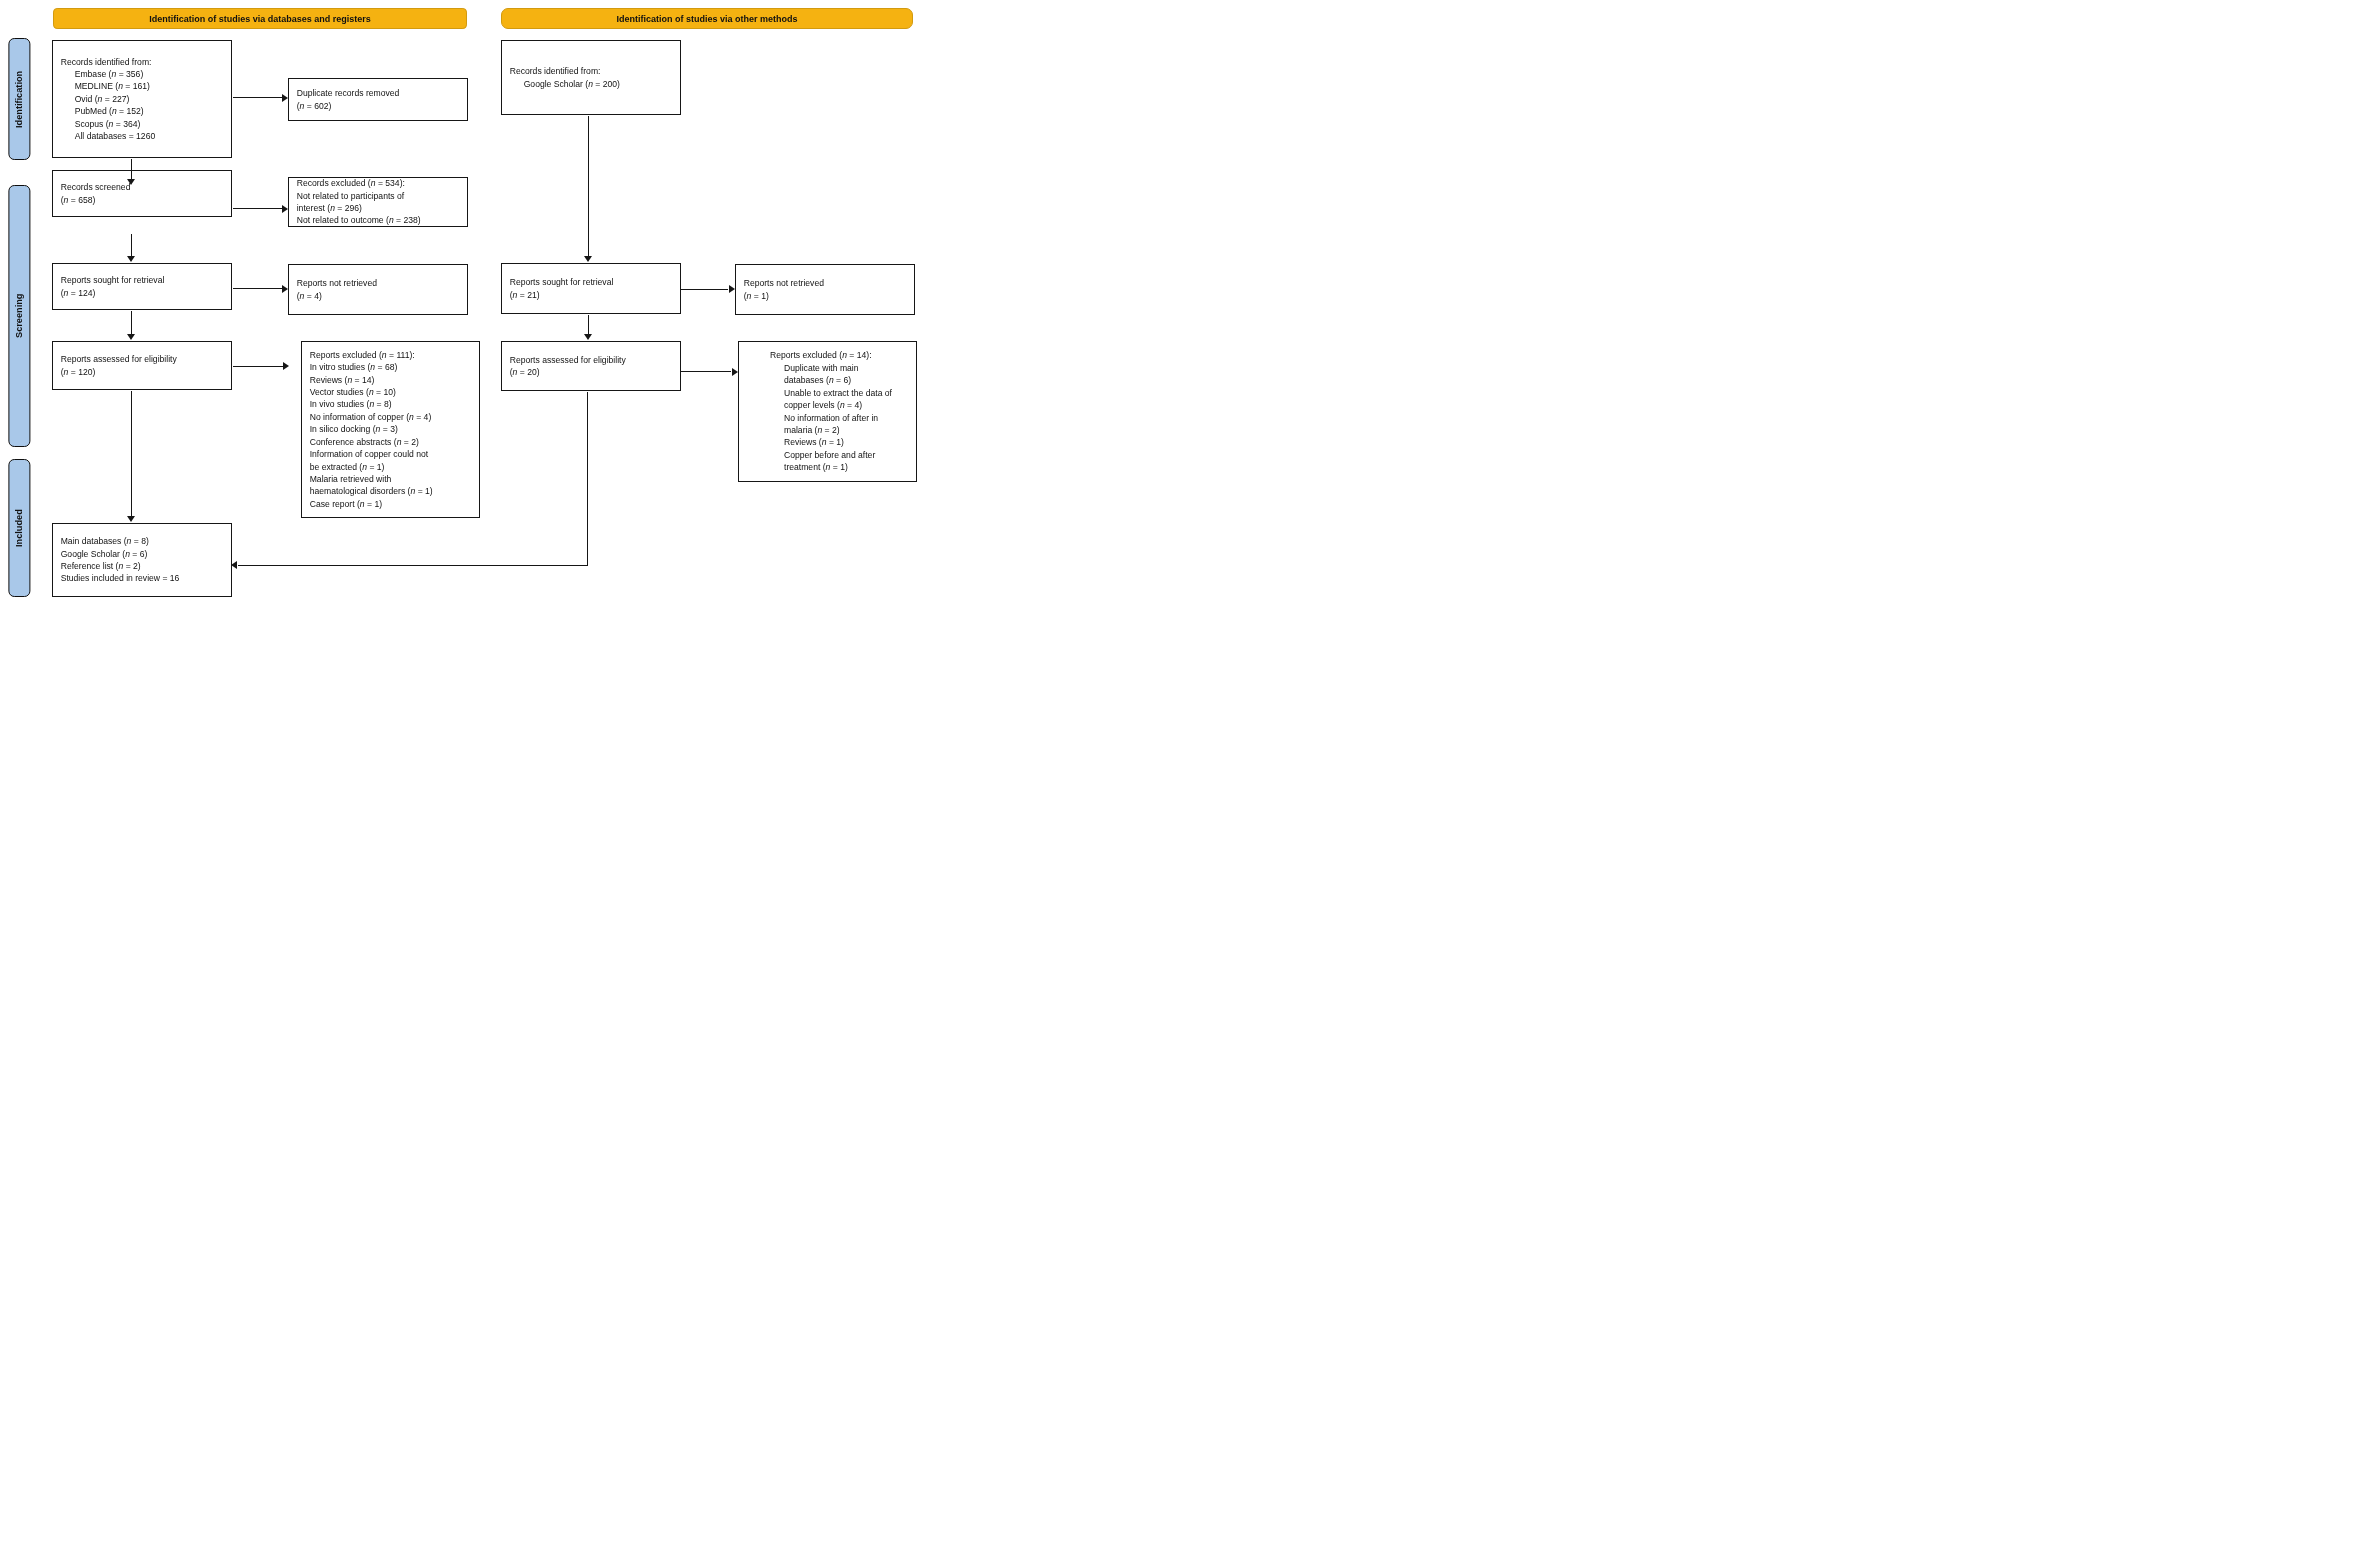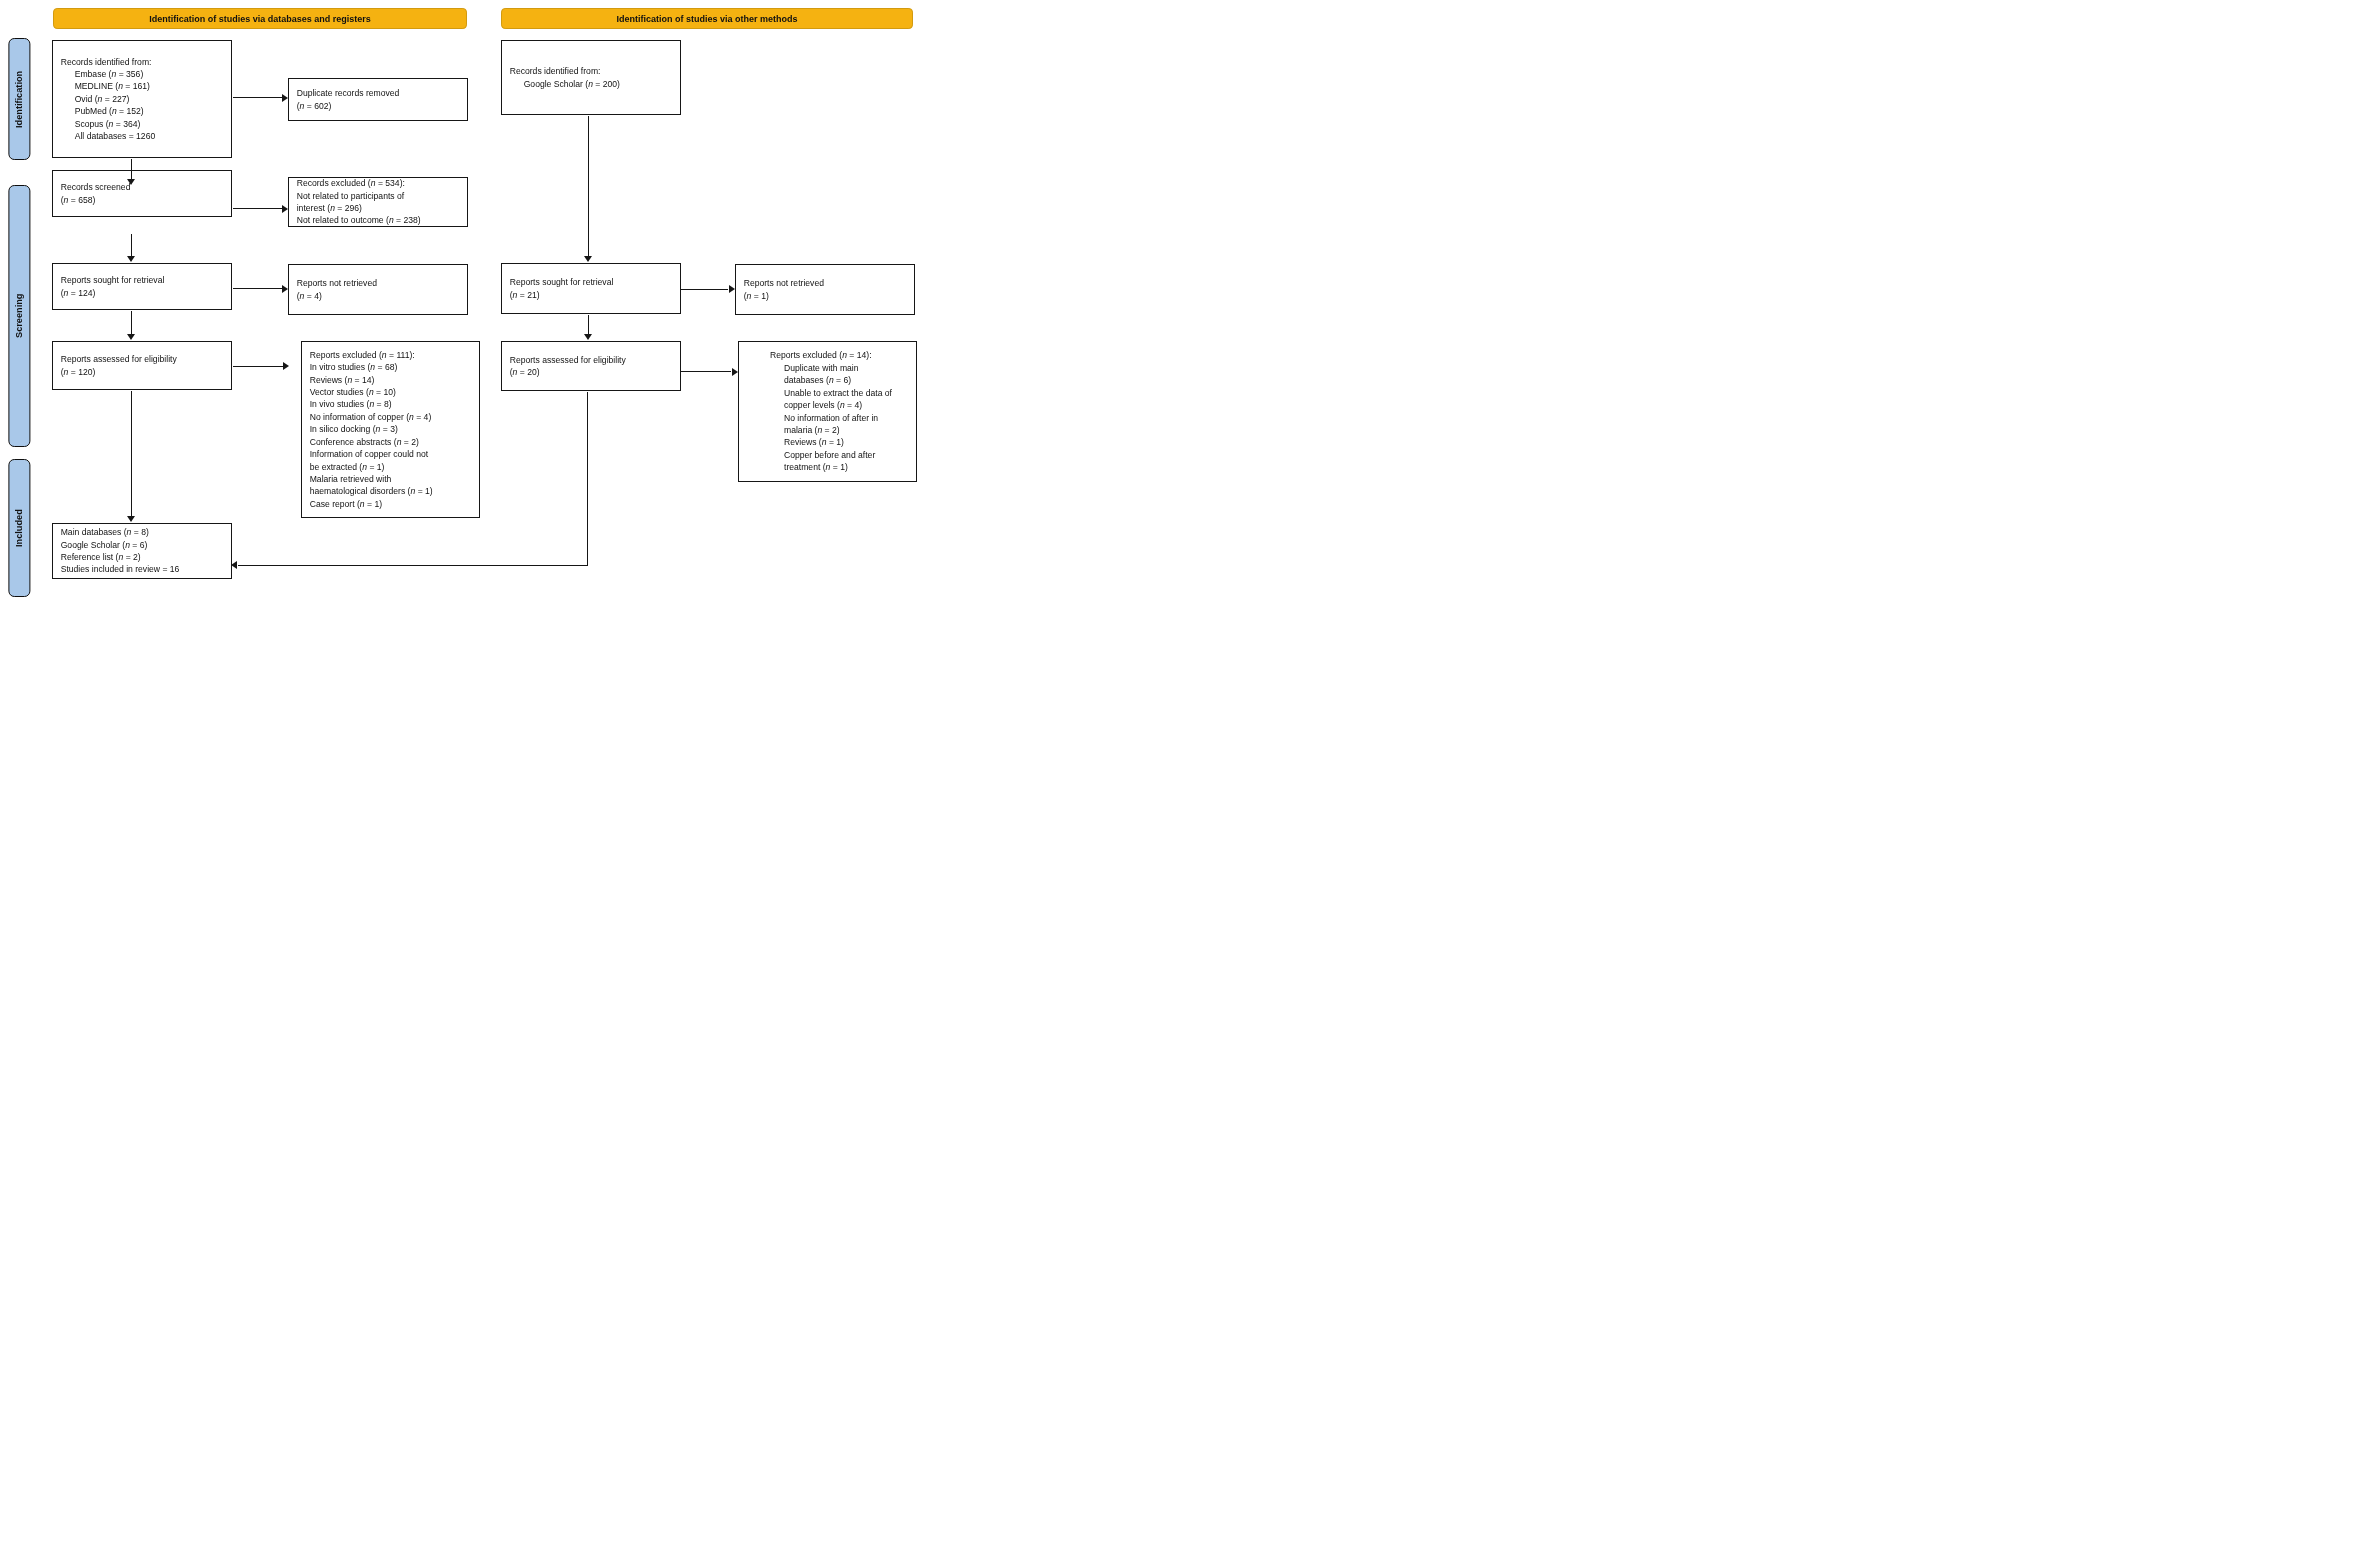--- a/index.html
+++ b/index.html
@@ -41,21 +41,21 @@
   .head.right{border-top:4.1px solid transparent;border-bottom:4.1px solid transparent;border-left:6.5px solid #161616;}
   .head.down{border-left:4.1px solid transparent;border-right:4.1px solid transparent;border-top:6.5px solid #161616;}
   .head.left{border-top:4.1px solid transparent;border-bottom:4.1px solid transparent;border-right:6.5px solid #161616;}
 </style>
 </head>
 <body>
 
 <div class="canvas">
 
   <div class="banner" style="left:53px;top:8.3px;width:414px;">Identification of studies via databases and registers</div>
-  <div class="banner" style="left:501px;top:8.3px;width:412px;">Identification of studies via other methods</div>
+  <div class="banner" style="left:501px;top:8.3px;width:412px;border-radius:7px;">Identification of studies via other methods</div>
 
   <div class="side" style="top:38px;height:122px;">Identification</div>
   <div class="side" style="top:185px;height:262px;">Screening</div>
   <div class="side" style="top:459px;height:138px;">Included</div>
 
   <div class="box" style="left:52px;top:40px;height:118px;">
       <div class="line">Records identified from:</div>
       <div class="line ind">Embase (<i>n</i> = 356)</div>
       <div class="line ind">MEDLINE (<i>n</i> = 161)</div>
       <div class="line ind">Ovid (<i>n</i> = 227)</div>
@@ -68,21 +68,21 @@
       <div class="line">(<i>n</i> = 658)</div>
     </div>
   <div class="box" style="left:52px;top:263px;height:47px;">
       <div class="line">Reports sought for retrieval</div>
       <div class="line">(<i>n</i> = 124)</div>
     </div>
   <div class="box" style="left:52px;top:341px;height:49px;">
       <div class="line">Reports assessed for eligibility</div>
       <div class="line">(<i>n</i> = 120)</div>
     </div>
-  <div class="box" style="left:52px;top:523px;height:56px;">
+  <div class="box" style="left:52px;top:523px;height:74px;">
       <div class="line">Main databases (<i>n</i> = 8)</div>
       <div class="line">Google Scholar (<i>n</i> = 6)</div>
       <div class="line">Reference list (<i>n</i> = 2)</div>
       <div class="line">Studies included in review = 16</div>
     </div>
 
   <div class="box" style="left:288px;top:78px;height:43px;">
       <div class="line">Duplicate records removed</div>
       <div class="line">(<i>n</i> = 602)</div>
     </div>

